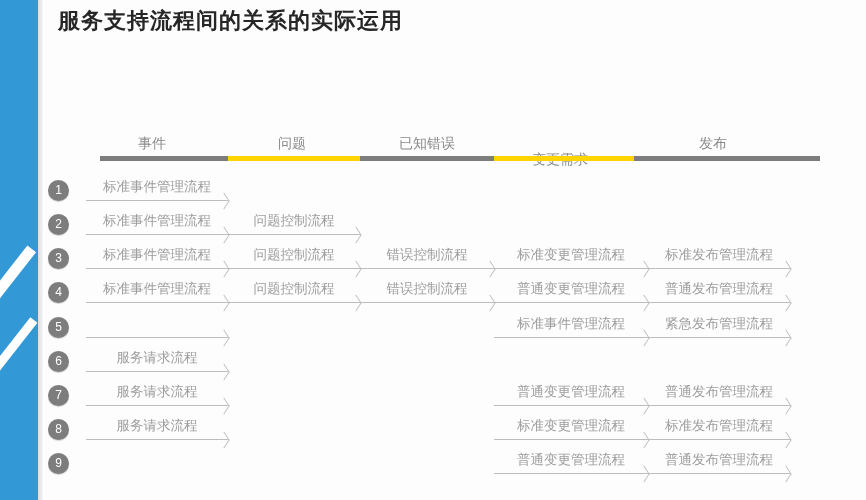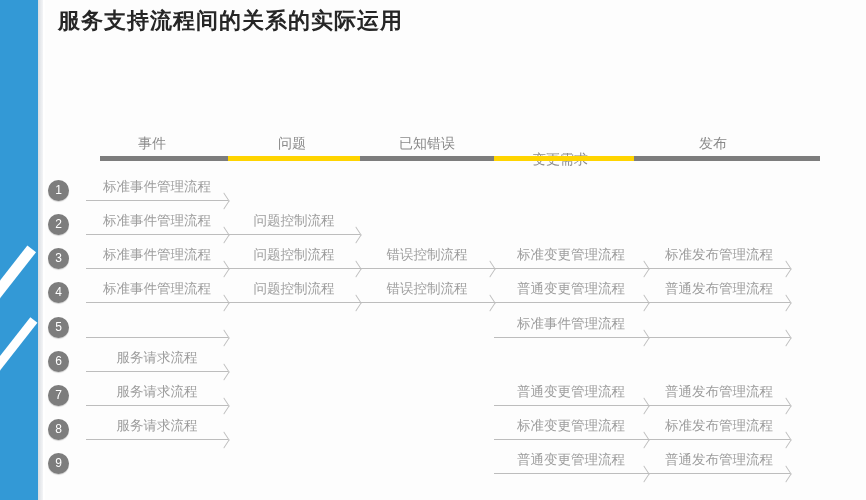--- a/index.html
+++ b/index.html
@@ -140,20 +140,21 @@
     <div class="arrow-head" style="left: 639px; top: 298px;"></div>
     <div class="flow-label" style="left: 719px; top: 280px;">普通发布管理流程</div>
     <div class="arrow-line" style="left: 648px; width: 142px; top: 302px;"></div>
     <div class="arrow-head" style="left: 781px; top: 298px;"></div>
     <div class="row-num" style="left: 48px; top: 317px;">5</div>
     <div class="arrow-line" style="left: 86px; width: 142px; top: 337px;"></div>
     <div class="arrow-head" style="left: 219px; top: 333px;"></div>
     <div class="flow-label" style="left: 571px; top: 315px;">标准事件管理流程</div>
     <div class="arrow-line" style="left: 494px; width: 154px; top: 337px;"></div>
     <div class="arrow-head" style="left: 639px; top: 333px;"></div>
+    <div class="flow-label" style="left: 719px; top: 315px;">紧急发布管理流程</div>
     <div class="arrow-line" style="left: 648px; width: 142px; top: 337px;"></div>
     <div class="arrow-head" style="left: 781px; top: 333px;"></div>
     <div class="row-num" style="left: 48px; top: 351px;">6</div>
     <div class="flow-label" style="left: 157px; top: 349px;">服务请求流程</div>
     <div class="arrow-line" style="left: 86px; width: 142px; top: 371px;"></div>
     <div class="arrow-head" style="left: 219px; top: 367px;"></div>
     <div class="row-num" style="left: 48px; top: 385px;">7</div>
     <div class="flow-label" style="left: 157px; top: 383px;">服务请求流程</div>
     <div class="arrow-line" style="left: 86px; width: 142px; top: 405px;"></div>
     <div class="arrow-head" style="left: 219px; top: 401px;"></div>

